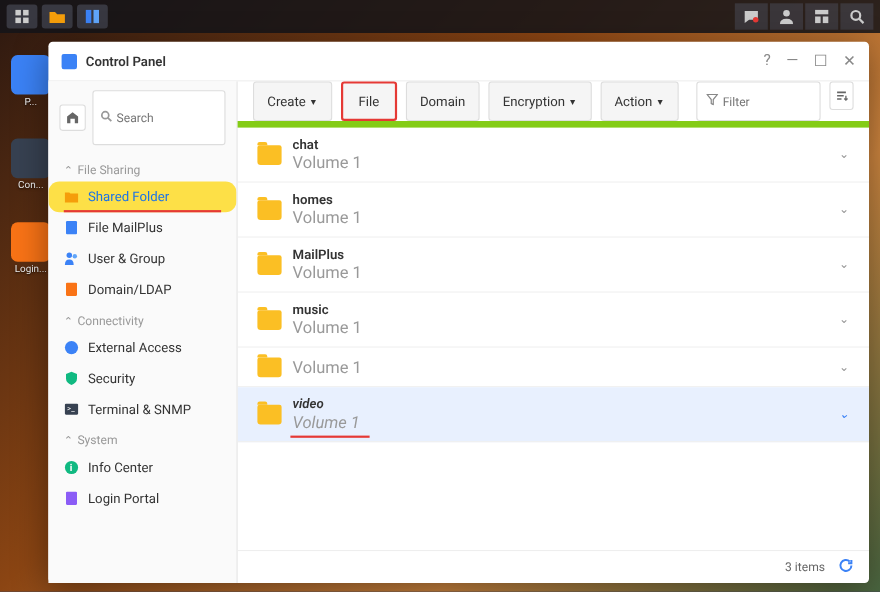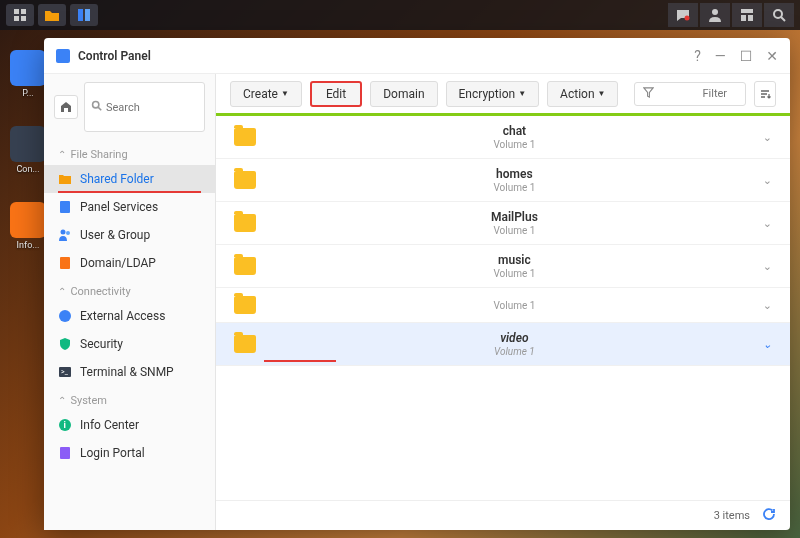--- a/index.html
+++ b/index.html
@@ -38,42 +38,42 @@
 
 .sidebar { width: 172px; background: #fafafa; border-right: 1px solid #e5e5e5; display: flex; flex-direction: column; overflow-y: auto; }
 .sb-top { padding: 8px 10px; display: flex; gap: 6px; align-items: center; }
 .sb-home { width: 24px; height: 24px; display: flex; align-items: center; justify-content: center; color: #555; border: 1px solid #ddd; border-radius: 3px; background: #fff; }
 .sb-search { flex: 1; display: flex; align-items: center; border: 1px solid #ddd; border-radius: 3px; padding: 17px 6px; background: #fff; }
 .sb-search input { border: none; outline: none; font-size: 11px; width: 100%; color: #333; }
 .sb-search-icon { color: #999; margin-right: 4px; font-size: 12px; }
 
 .sb-section { font-size: 11px; color: #999; padding: 8px 14px 4px; display: flex; align-items: center; gap: 4px; }
 .sb-item { font-size: 12px; color: #333; padding: 7px 14px; display: flex; align-items: center; gap: 8px; cursor: pointer; }
-.sb-item.active { background: #e5e5e5; color: #1a73e8; position: relative; }
+.sb-item.active { background: #fde047; color: #1a73e8; position: relative; border-radius: 10px; }
 .sb-item.active::after { content: ''; position: absolute; bottom: 0; left: 14px; right: 14px; height: 2px; background: #e53935; }
 .sb-icon { width: 14px; height: 14px; display: inline-flex; align-items: center; justify-content: center; flex-shrink: 0; }
 
 .content { flex: 1; display: flex; flex-direction: column; min-width: 0; }
-.toolbar { height: 42px; display: flex; align-items: center; padding: 0 14px; gap: 8px; border-bottom: 3px solid #84cc16; }
+.toolbar { height: 42px; display: flex; padding: 0 14px; gap: 8px; border-bottom: 6px solid #84cc16; }
 .tbtn { background: #f5f5f5; border: 1px solid #ddd; border-radius: 3px; padding: 5px 12px; font-size: 12px; color: #333; cursor: pointer; display: inline-flex; align-items: center; gap: 3px; }
 .tbtn.highlighted { border: 2px solid #e53935; padding: 4px 14px; }
 .toolbar-spacer { flex: 1; }
-.filter-box { display: flex; align-items: center; border: 1px solid #ddd; border-radius: 3px; padding: 4px 8px; width: 130px; gap: 44px; }
+.filter-box { display: flex; align-items: center; border: 1px solid #ddd; border-radius: 3px; padding: 4px 8px; width: 130px; }
 .filter-box input { border: none; outline: none; font-size: 11px; width: 100%; }
 .sort-btn { width: 26px; height: 26px; border: 1px solid #ddd; border-radius: 3px; display: flex; align-items: center; justify-content: center; color: #666; }
 
 .folder-list { flex: 1; overflow-y: auto; }
-.folder-row { display: flex; align-items: center; padding: 8px 18px; border-bottom: 1px solid #f0f0f0; cursor: pointer; position: relative; text-align: center; }
+.folder-row { display: flex; align-items: center; padding: 8px 18px; border-bottom: 1px solid #f0f0f0; cursor: pointer; position: relative; }
 .folder-row.selected { background: #e8f0fe; font-style: italic; }
 .folder-row.selected.underlined::after { content:''; position:absolute; left: 48px; bottom: 3px; width: 72px; height: 2px; background: #e53935; }
 .folder-icn { width: 22px; height: 18px; background: #fbbf24; border-radius: 2px 2px 3px 3px; margin-right: 10px; position: relative; }
 .folder-icn::before { content: ''; position: absolute; top: -3px; left: 0; width: 9px; height: 3px; background: #fbbf24; border-radius: 2px 2px 0 0; }
 .folder-info { flex: 1; }
 .folder-name { font-size: 12px; font-weight: 600; color: #333; }
-.folder-vol { font-size: 10px; color: #999; margin-top: 1px; }
+.folder-vol { font-size: 15px; color: #999; margin-top: 1px; }
 .folder-chev { color: #999; font-size: 11px; }
 .folder-row.selected .folder-chev { color: #3b82f6; }
 
 .statusbar { height: 30px; border-top: 1px solid #eee; display: flex; align-items: center; justify-content: flex-end; padding: 0 14px; gap: 12px; font-size: 11px; color: #666; }
 .refresh { color: #3b82f6; cursor: pointer; font-size: 14px; }
 
 .chev-up::before { content: '⌃'; font-size: 10px; }
 </style>
 </head>
 <body>
@@ -135,21 +135,21 @@
   <div>
       <div class="desk-icon di-blue"></div>
       <div class="desk-icon-label">P...</div>
     </div>
   <div>
       <div class="desk-icon di-cam"></div>
       <div class="desk-icon-label">Con...</div>
     </div>
   <div>
       <div class="desk-icon di-file"></div>
-      <div class="desk-icon-label">Info...</div>
+      <div class="desk-icon-label">Login...</div>
     </div>
 </div>
 
 <div class="window">
   <div class="titlebar">
     <div class="titlebar-icon"></div>
     <div class="titlebar-title">Control Panel</div>
     <div class="titlebar-ctrls">
       <span>?</span>
       <span>—</span>
@@ -188,21 +188,21 @@
             </svg>
           </span>
         <span>Shared Folder</span>
       </div>
       <div class="sb-item">
         <span class="sb-icon">
             <svg width="12" height="14" viewBox="0 0 12 14">
               <rect x="1" y="1" width="10" height="12" fill="#3b82f6" rx="1"></rect>
             </svg>
           </span>
-        <span>Panel Services</span>
+        <span>File MailPlus</span>
       </div>
       <div class="sb-item">
         <span class="sb-icon">
             <svg width="14" height="12" viewBox="0 0 14 12">
               <circle cx="5" cy="3" r="2.5" fill="#3b82f6"></circle>
               <circle cx="10" cy="4" r="2" fill="#60a5fa"></circle>
               <path d="M1 12 Q1 7 5 7 Q9 7 9 12 z" fill="#3b82f6"></path>
             </svg>
           </span>
         <span>User &amp; Group</span>
@@ -268,21 +268,21 @@
         <span>Login Portal</span>
       </div>
     </div>
 
     <div class="content">
       <div class="toolbar">
         <button class="tbtn">
             <span>Create</span>
             <span style="font-size:8px">▼</span>
           </button>
-        <button class="tbtn highlighted">Edit</button>
+        <button class="tbtn highlighted">File</button>
         <button class="tbtn">Domain</button>
         <button class="tbtn">
             <span>Encryption</span>
             <span style="font-size:8px">▼</span>
           </button>
         <button class="tbtn">
             <span>Action</span>
             <span style="font-size:8px">▼</span>
           </button>
         <div class="toolbar-spacer"></div>

